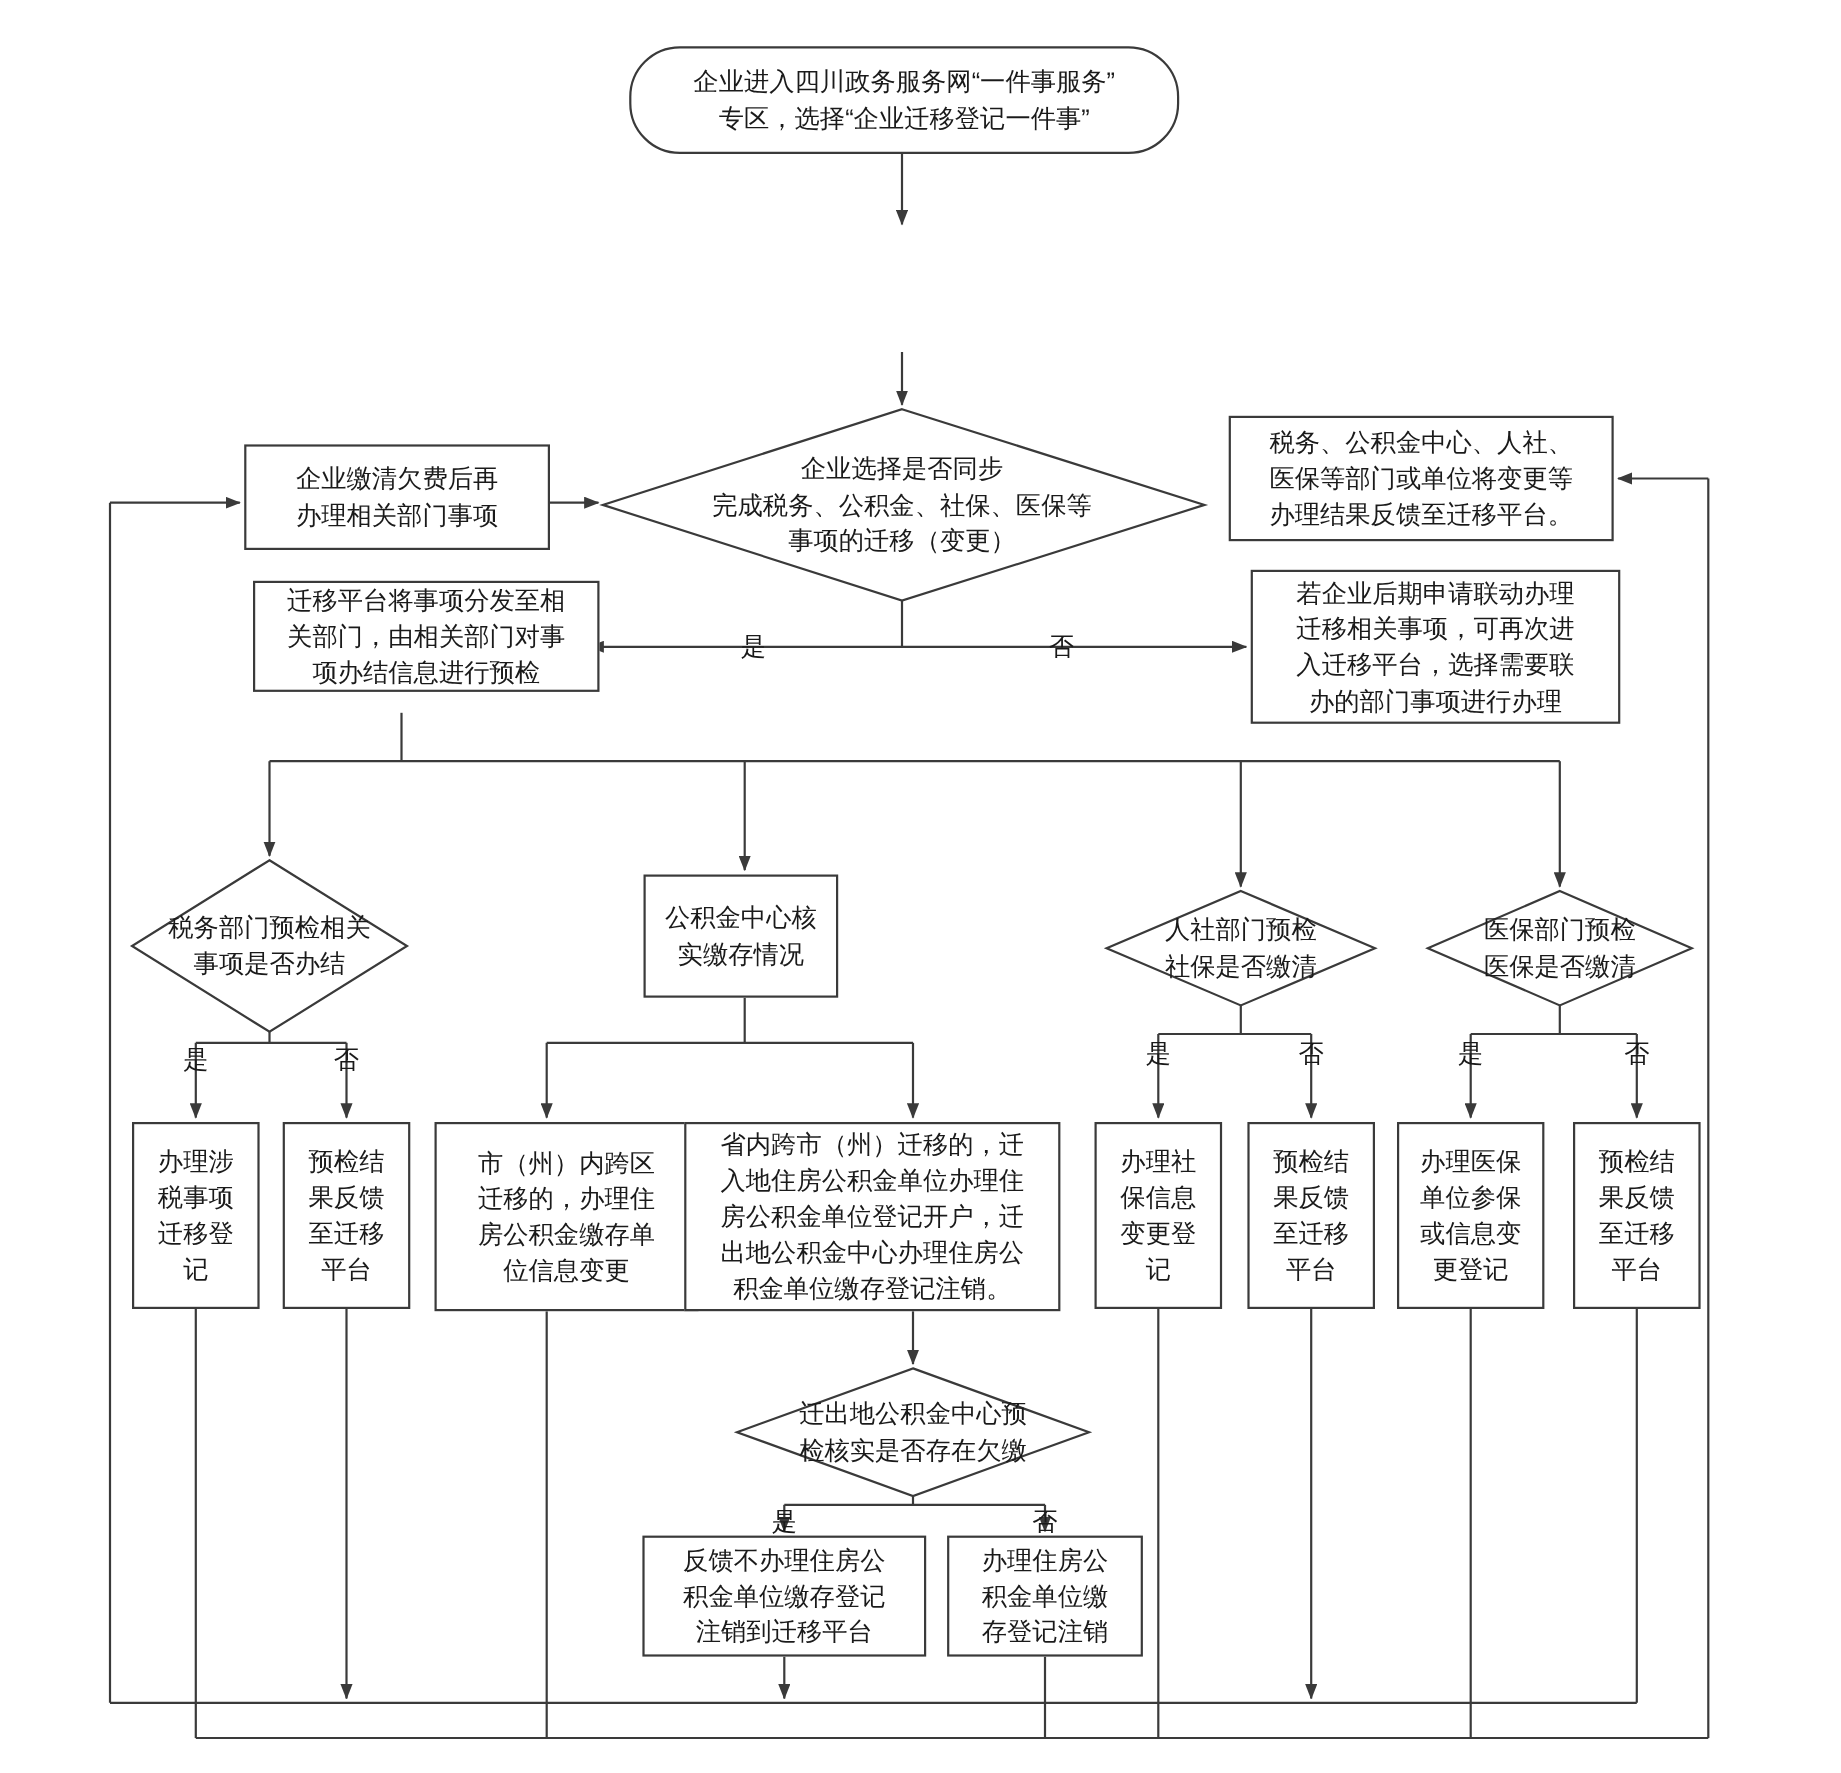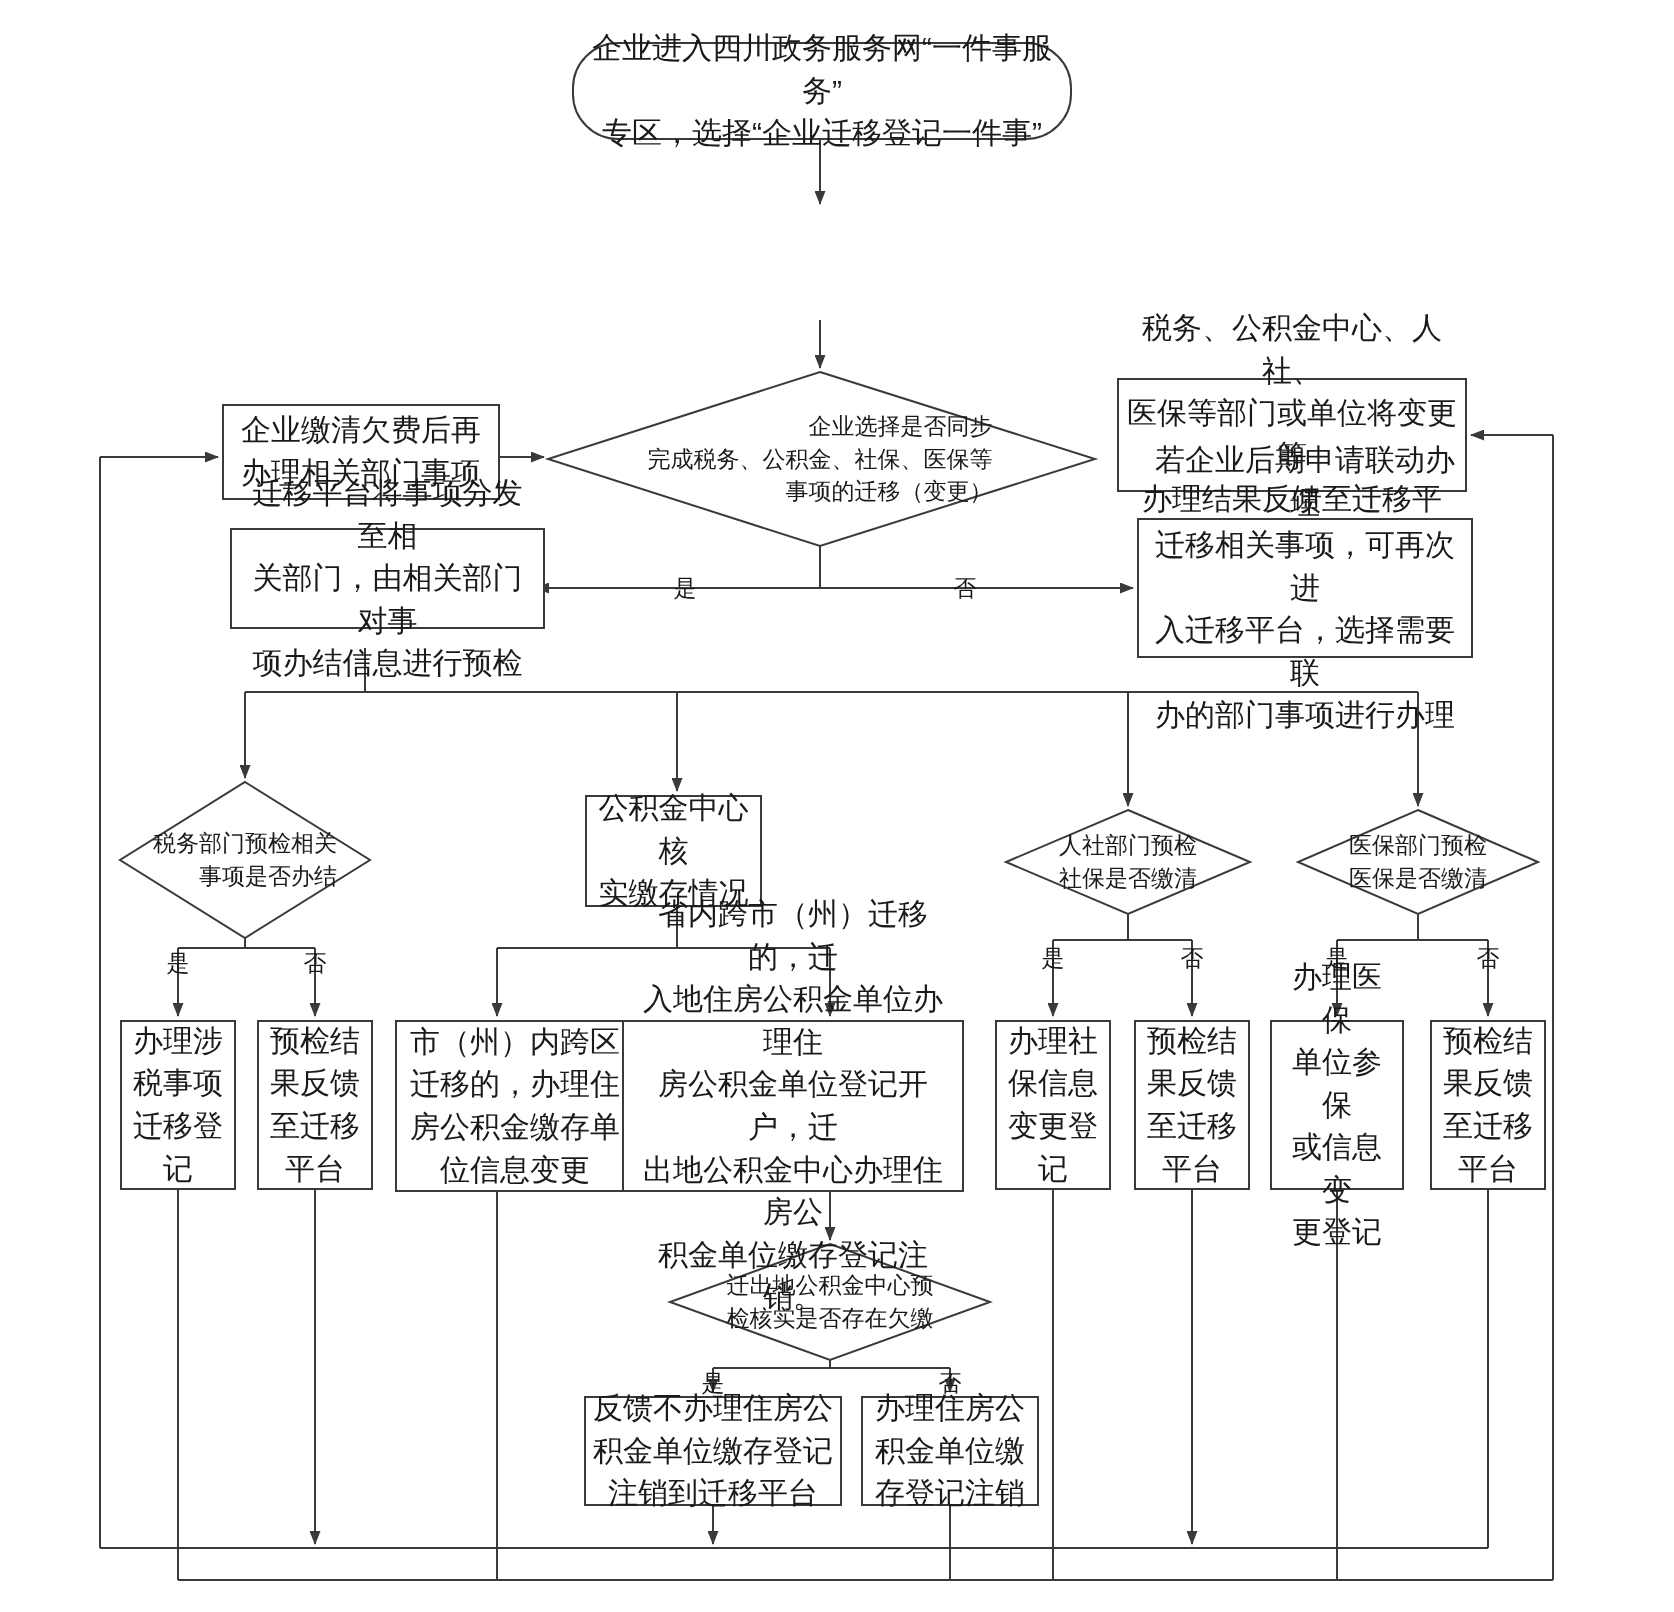--- a/index.html
+++ b/index.html
@@ -14,32 +14,32 @@
   svg.wires{position:absolute;left:0;top:0;width:1674px;height:1612px;}
   .node{
     position:absolute;
     box-sizing:border-box;
     border:2px solid #3a3a3a;
     background:#fff;
     display:flex;
     align-items:center;
     justify-content:center;
     text-align:center;
-    font-size:30px;
+    font-size:23px;
     line-height:1.42;
     white-space:pre-line;
     padding:16px 6px;
   }
   .node.rounded{border-radius:46px;}
   .dtext{
     position:absolute;
     display:flex;
     align-items:center;
     justify-content:center;
-    text-align:right;
+    text-align:center;
     font-size:23px;
     line-height:1.42;
     white-space:pre-line;
     pointer-events:none;
   }
   .branch-label{
     position:absolute;
     transform:translate(-50%,-50%);
     font-size:23px;
     line-height:1;

